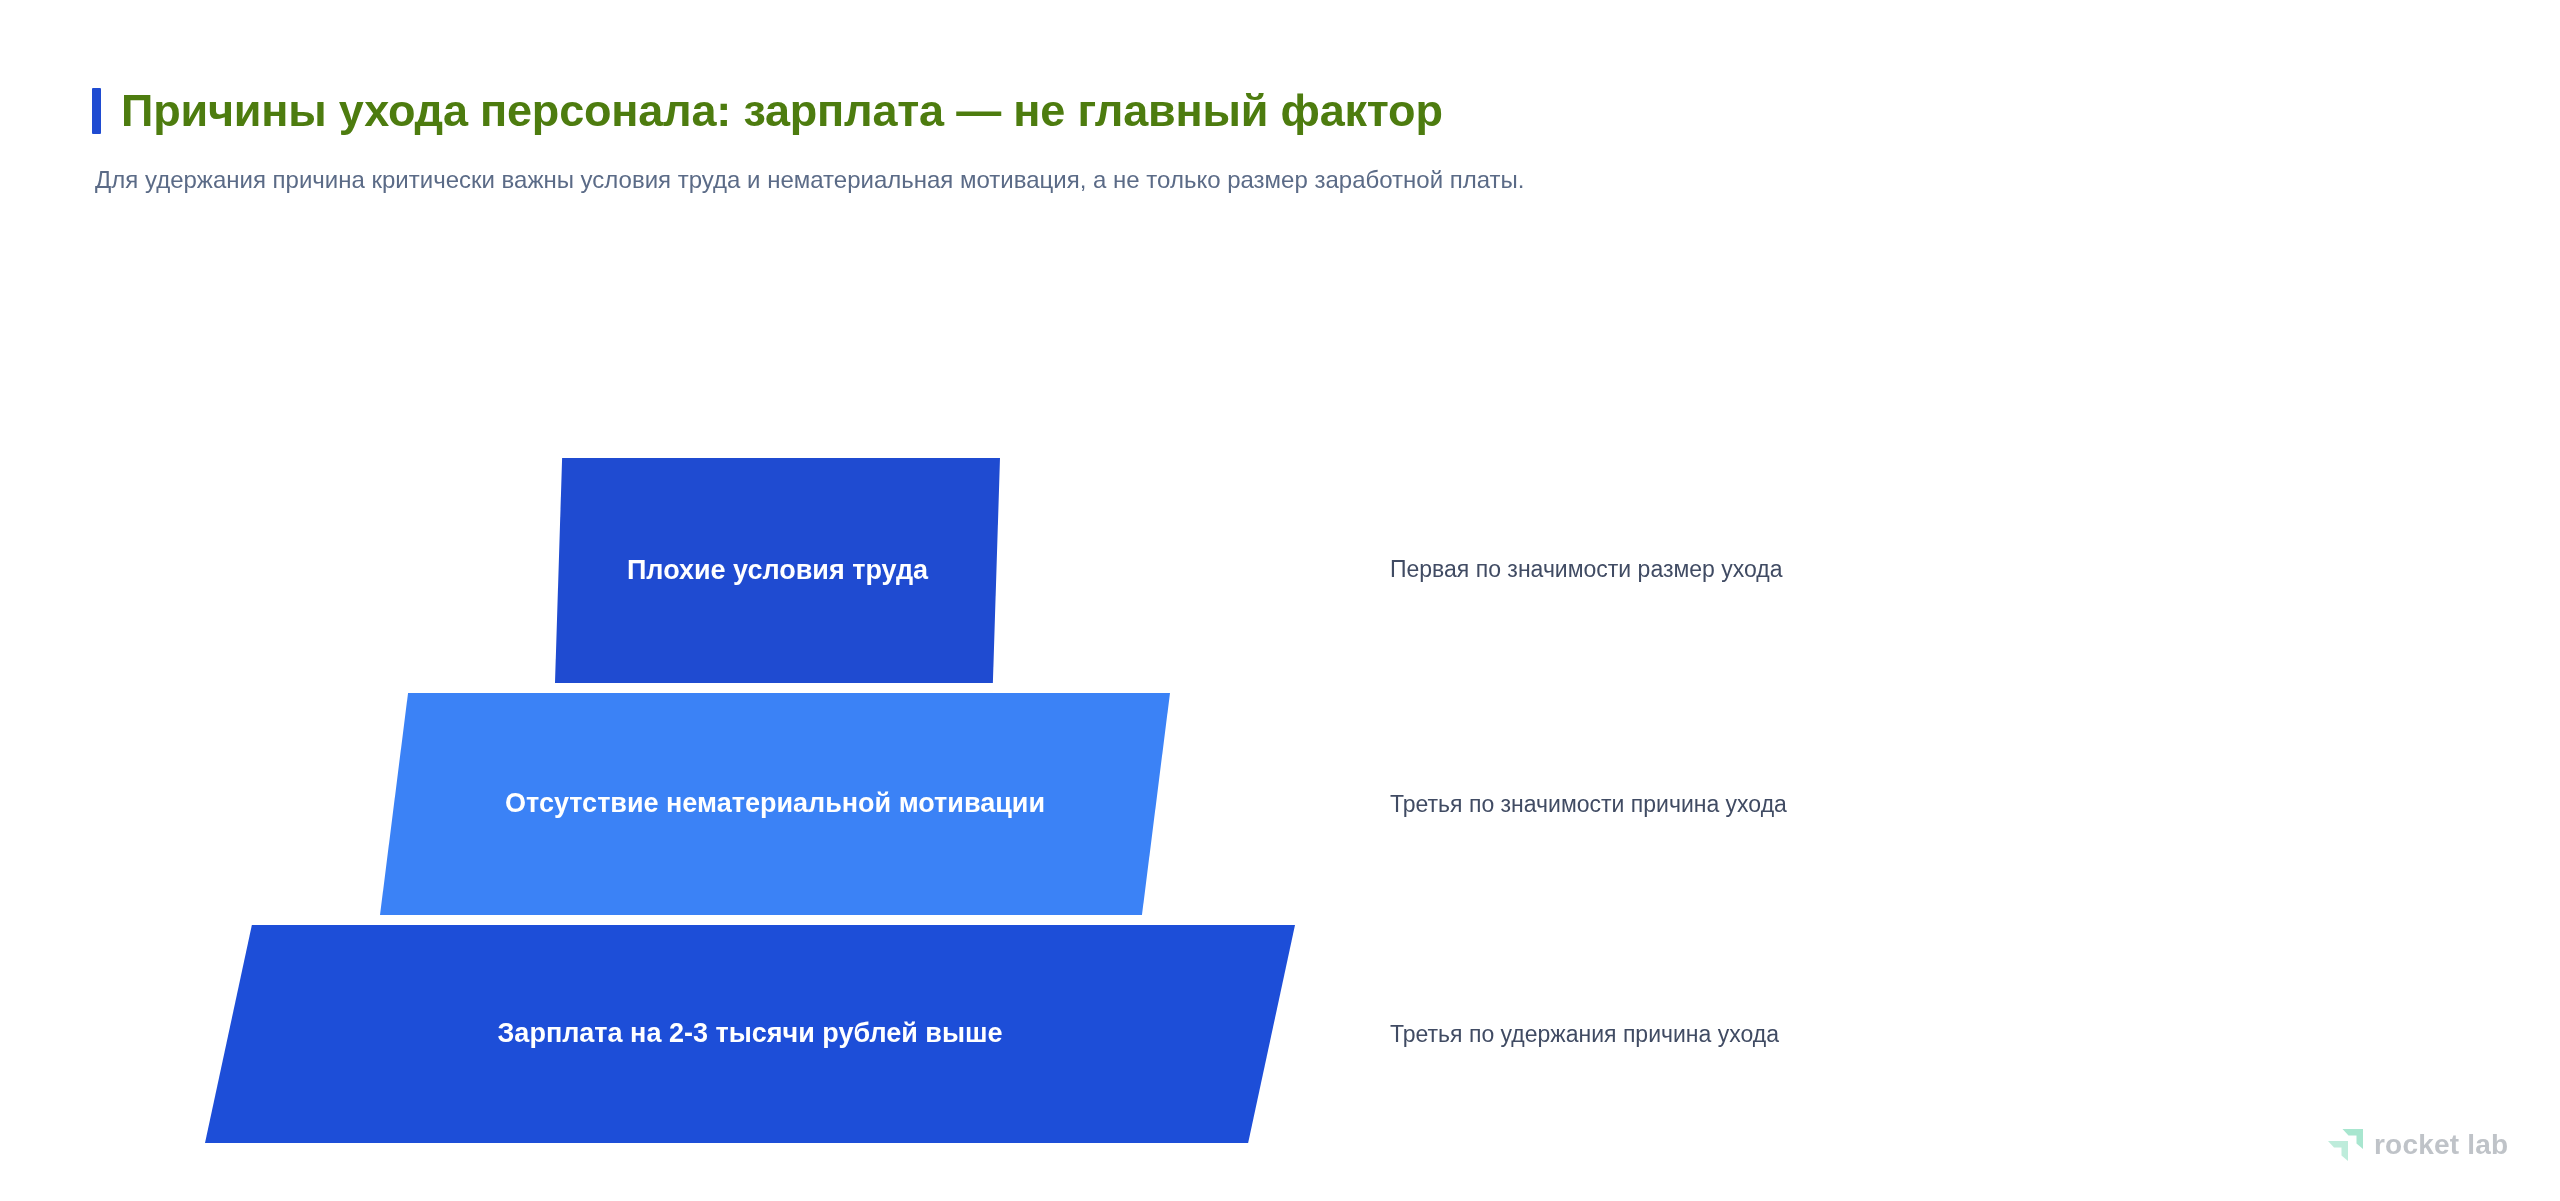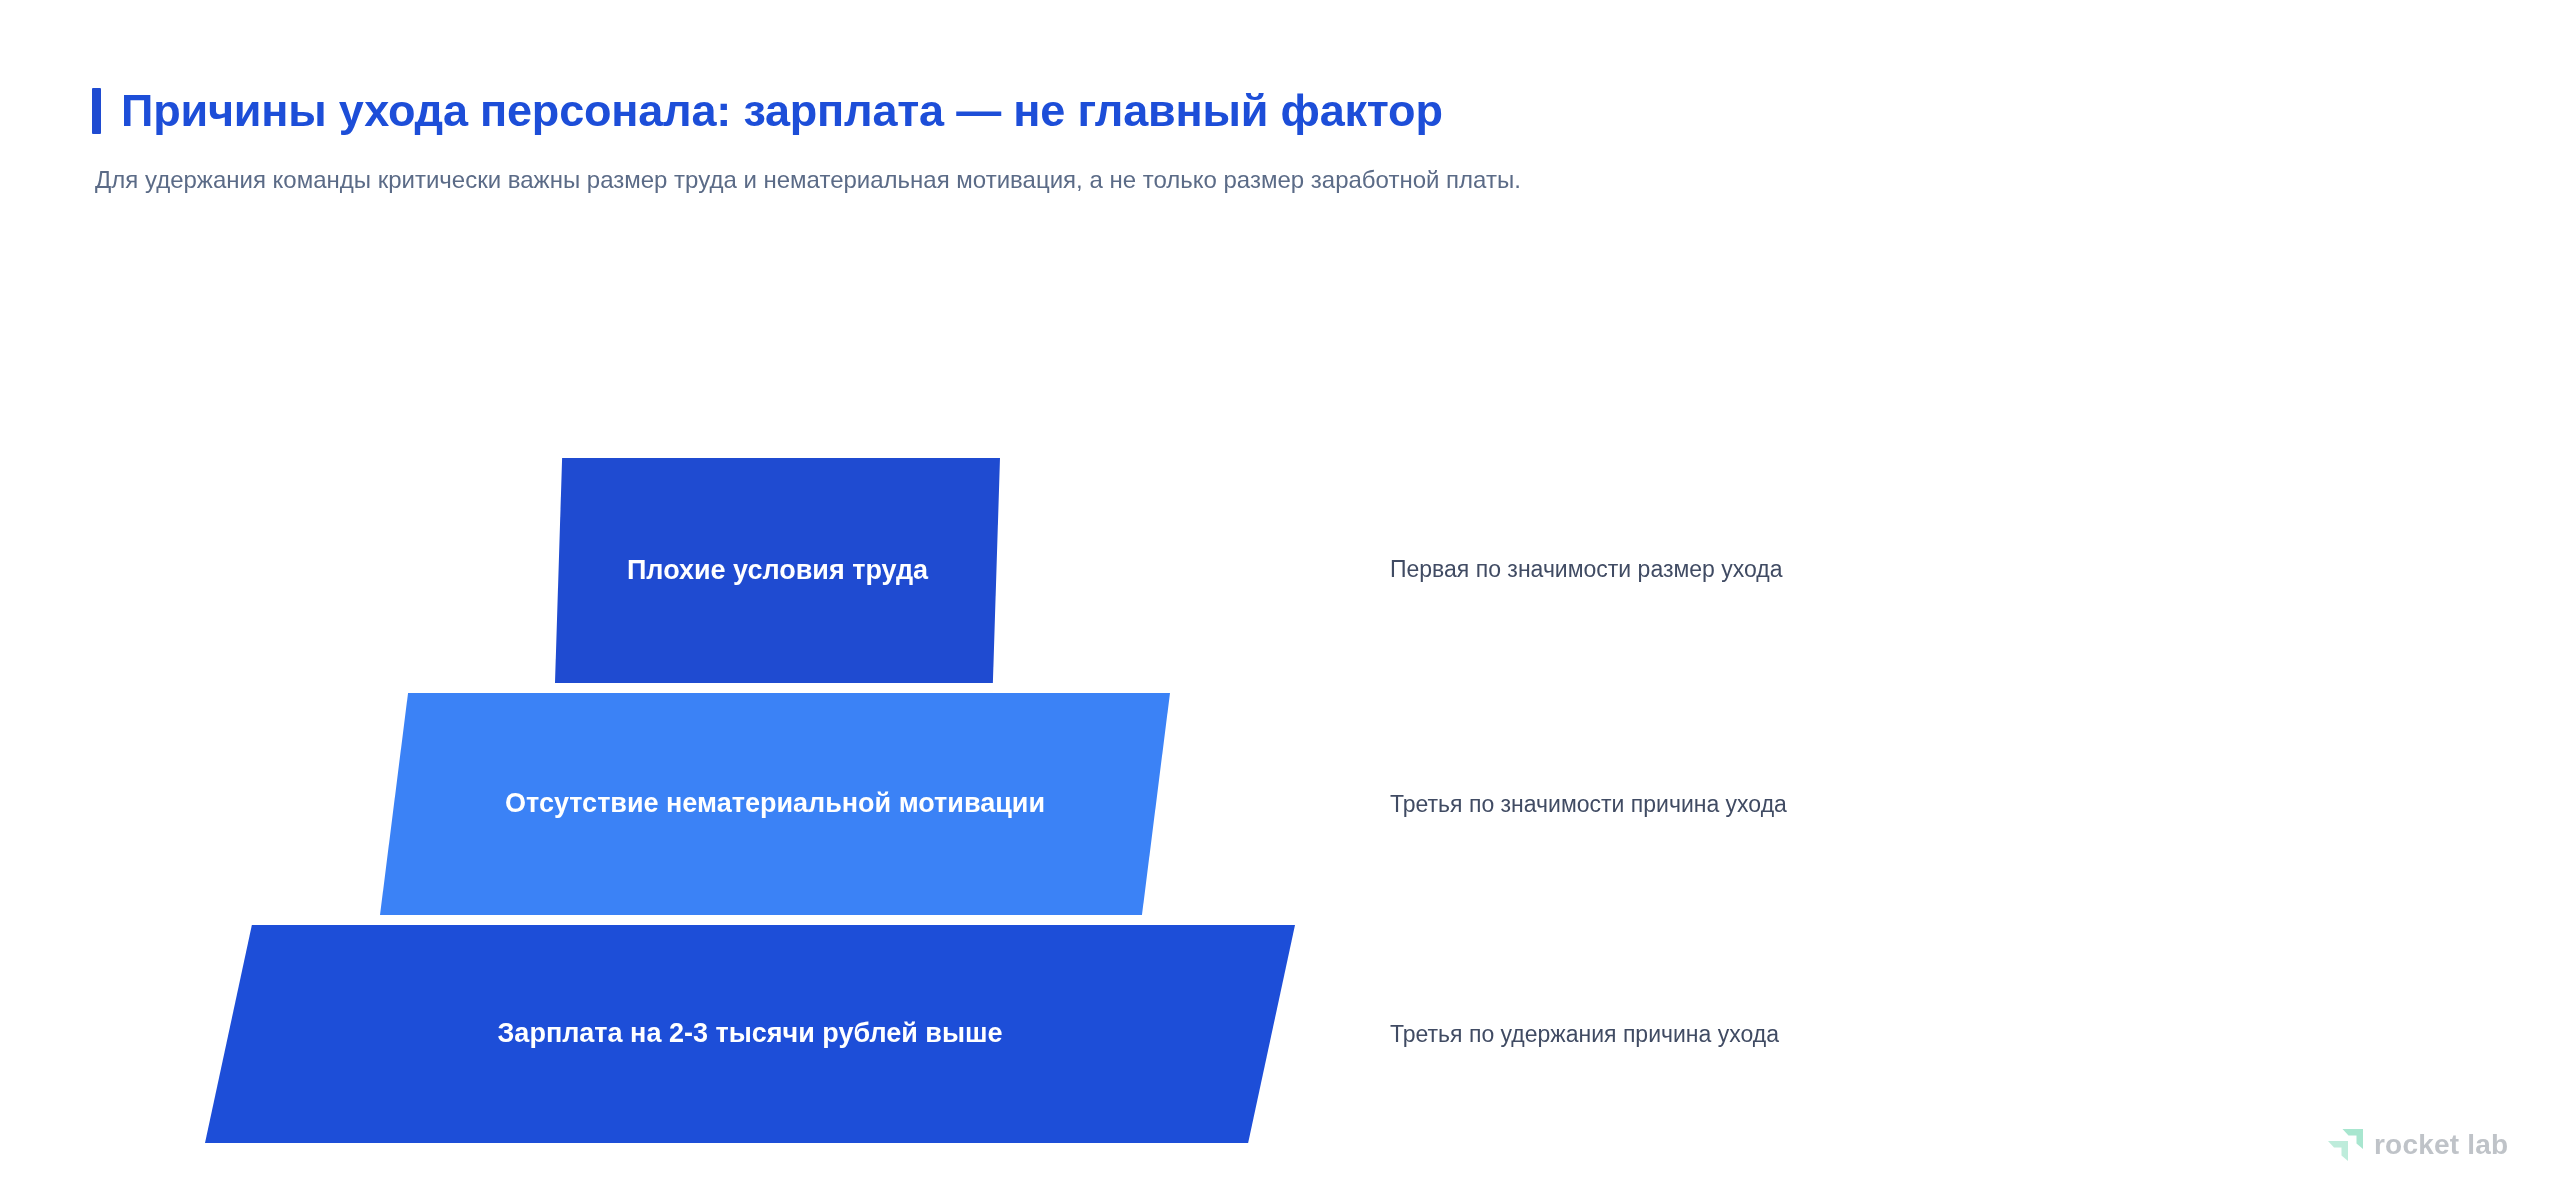--- a/index.html
+++ b/index.html
@@ -34,21 +34,21 @@
     width: 9px;
     height: 46px;
     background: #1F4BD1;
     border-radius: 1px;
     margin-right: 20px;
     flex: 0 0 auto;
   }
   #page-title {
     font-size: 45px;
     font-weight: bold;
-    color: #1d4ed8;
+    color: #4d7c0f;
     letter-spacing: -0.2px;
     white-space: nowrap;
     line-height: 1;
   }
   #page-subtitle {
     position: absolute;
     left: 95px;
     top: 142px;
     font-size: 24px;
     color: #5B6B87;
@@ -152,21 +152,21 @@
 </head>
 <body>
 
 <div id="header">
 
   <div id="title-row">
     <div id="title-accent"></div>
     <h1 id="page-title">Причины ухода персонала: зарплата — не главный фактор</h1>
   </div>
 
-  <p id="page-subtitle">Для удержания команды критически важны размер труда и нематериальная мотивация, а не только размер заработной платы.</p>
+  <p id="page-subtitle">Для удержания причина критически важны условия труда и нематериальная мотивация, а не только размер заработной платы.</p>
 
 </div>
 
 <div id="pyramid">
 
   <div class="tier" id="tier-2">
     <span class="tier-label">Отсутствие нематериальной мотивации</span>
   </div>
 
   <div class="tier" id="tier-1">

